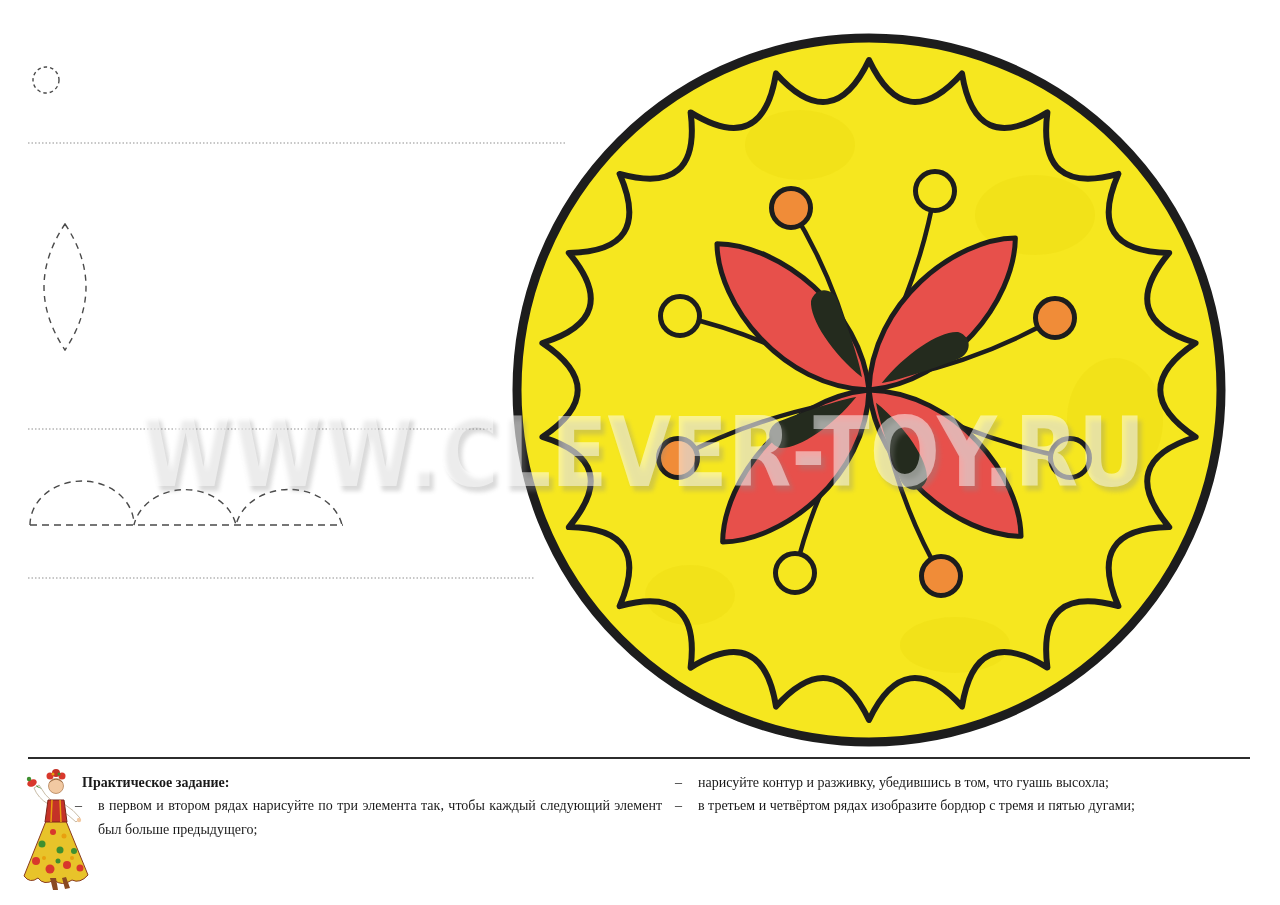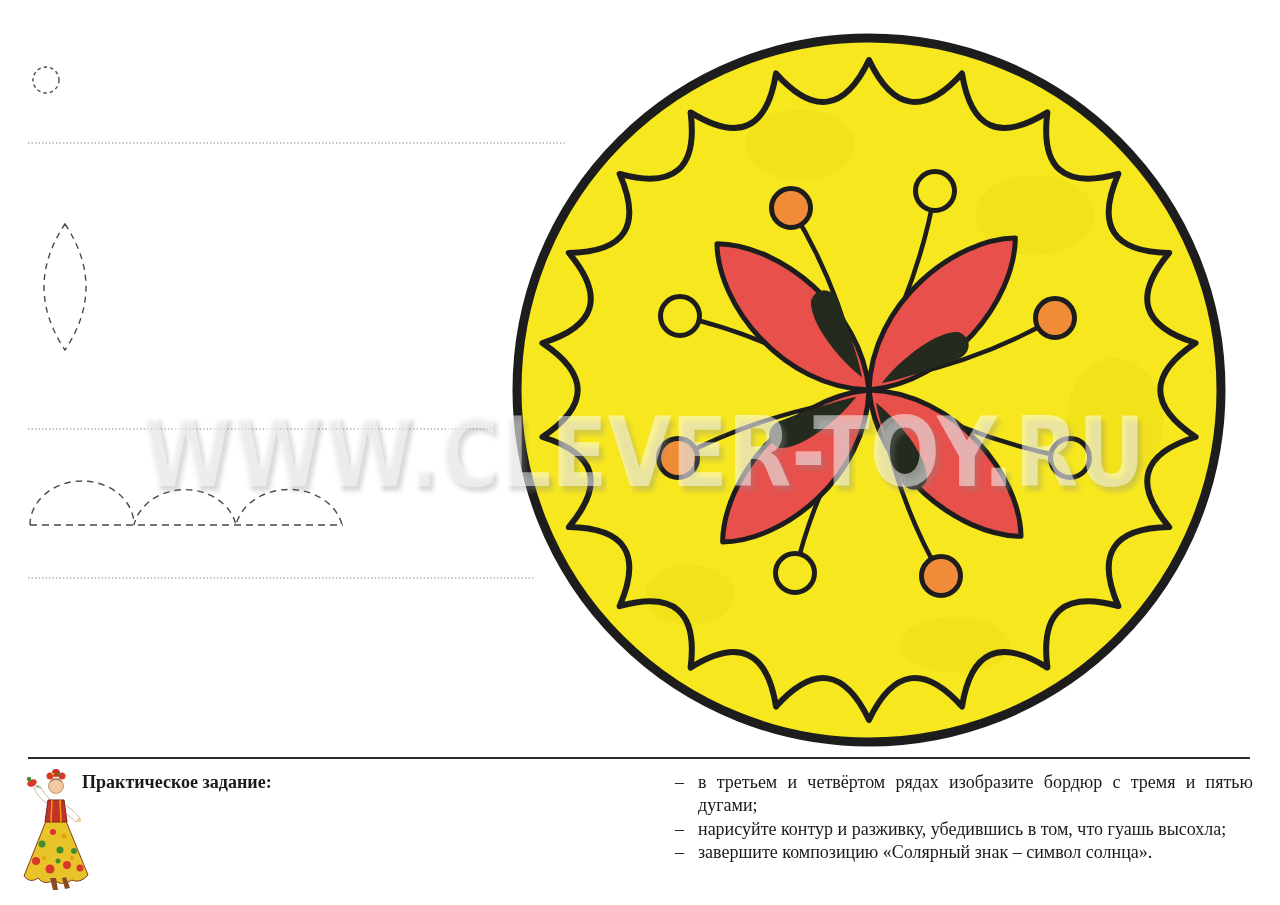--- a/index.html
+++ b/index.html
@@ -5,21 +5,21 @@
   html,body{margin:0;padding:0;}
   body{
     width:1280px;height:905px;position:relative;background:#ffffff;overflow:hidden;
     font-family:"Liberation Serif", serif;color:#1a1a1a;
   }
   #art{position:absolute;left:0;top:0;}
   .fineline{stroke:#8f8f8f;stroke-width:1.2;stroke-dasharray:1.5 2;fill:none;}
   .dashshape{stroke:#4a4a4a;stroke-width:1.4;fill:none;}
   .footer-divider{position:absolute;top:757px;left:28px;width:1222px;height:2px;background:#2c2c2c;}
   .doll{position:absolute;left:20px;top:766px;width:72px;height:126px;}
-  .task-col{position:absolute;top:771px;font-size:18px;line-height:23.4px;text-align:justify;}
+  .task-col{position:absolute;top:771px;font-size:14px;line-height:23.4px;text-align:justify;}
   .task-col-left{left:75px;width:587px;}
   .task-col-right{left:675px;width:578px;}
   .task-title{font-weight:bold;padding-left:7px;}
   .task-item{padding-left:23px;text-indent:-23px;margin:0;}
   .task-item .dash{display:inline-block;width:23px;text-indent:0;}
 </style>
 </head>
 <body>
 
 <svg id="art" width="1280" height="762" viewBox="0 0 1280 762">
@@ -121,19 +121,19 @@
       <circle cx="33" cy="8" r="1.5" fill="#e8a00f"></circle>
     <circle cx="39" cy="8" r="1.5" fill="#3f8f2f"></circle>
   </g>
 
   <path d="M30 112 L33 124 L38 124 L36 112 Z" fill="#8a4a22"></path>
   <path d="M42 112 L45 123 L50 122 L46 111 Z" fill="#8a4a22"></path>
 </svg>
 
 <div class="task-col task-col-left">
   <div class="task-title">Практическое задание:</div>
+  <p class="task-item"><span class="dash">–</span><span>в первом и втором рядах нарисуйте по три элемента так, чтобы каждый следующий элемент был больше предыдущего;</span></p>
 </div>
 
 <div class="task-col task-col-right">
+  <p class="task-item"><span class="dash">–</span><span>нарисуйте контур и разживку, убедившись в том, что гуашь высохла;</span></p>
   <p class="task-item"><span class="dash">–</span><span>в третьем и четвёртом рядах изобразите бордюр с тремя и пятью дугами;</span></p>
-  <p class="task-item"><span class="dash">–</span><span>нарисуйте контур и разживку, убедившись в том, что гуашь высохла;</span></p>
-  <p class="task-item"><span class="dash">–</span><span>завершите композицию «Солярный знак – символ солнца».</span></p>
 </div>
 
 </body></html>

